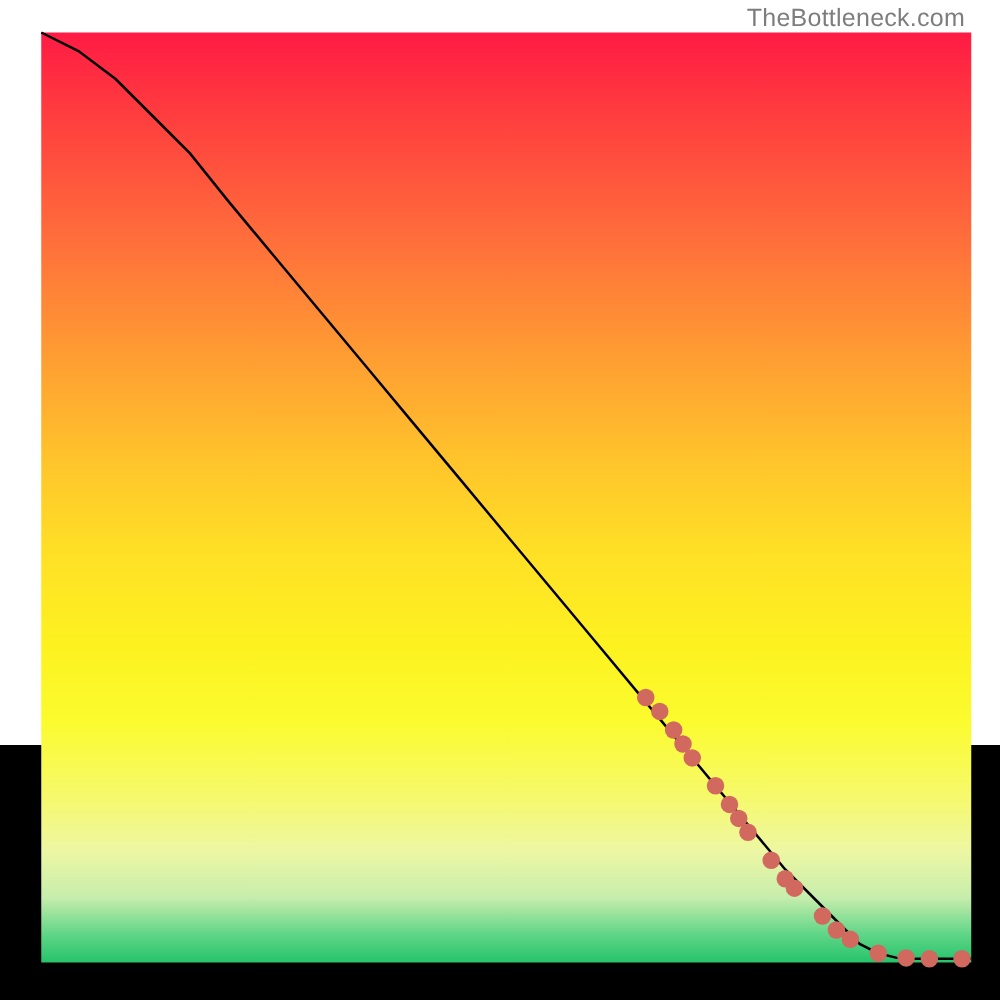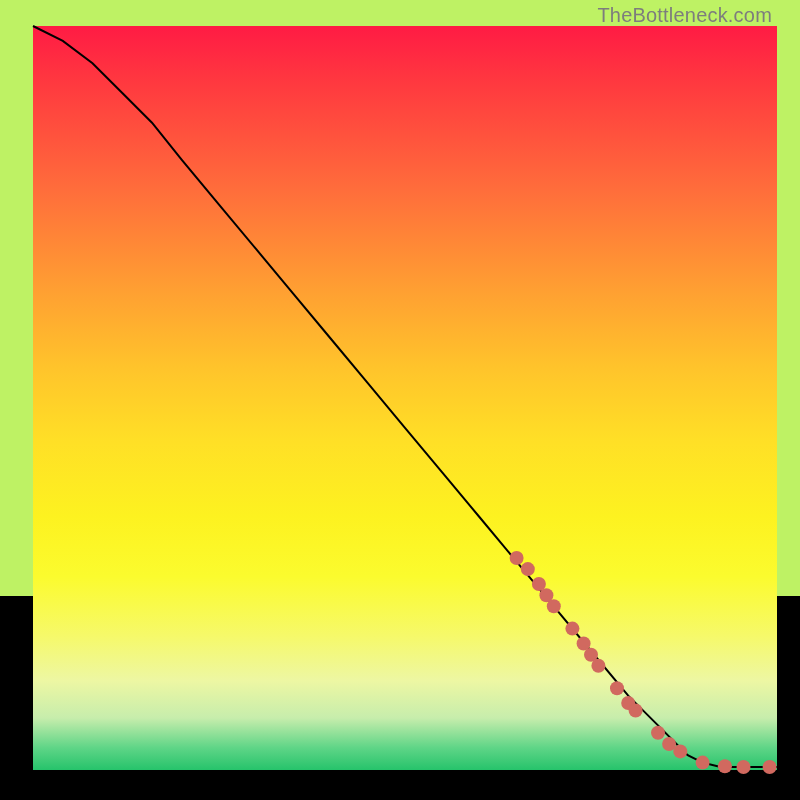--- a/index.html
+++ b/index.html
@@ -8,21 +8,21 @@
     width: 800px;
     height: 800px;
     background: #000;
     overflow: hidden;
     font-family: Arial, Helvetica, sans-serif;
   }
   .stage {
     position: relative;
     width: 800px;
     height: 596px;
-    background: #bef264;
+    background: #ffffff;
   }
   .plot {
     position: absolute;
     left: 33px;
     top: 26px;
     width: 744px;
     height: 744px;
     
     background: linear-gradient(to bottom,
       #ff1b44 0%,

